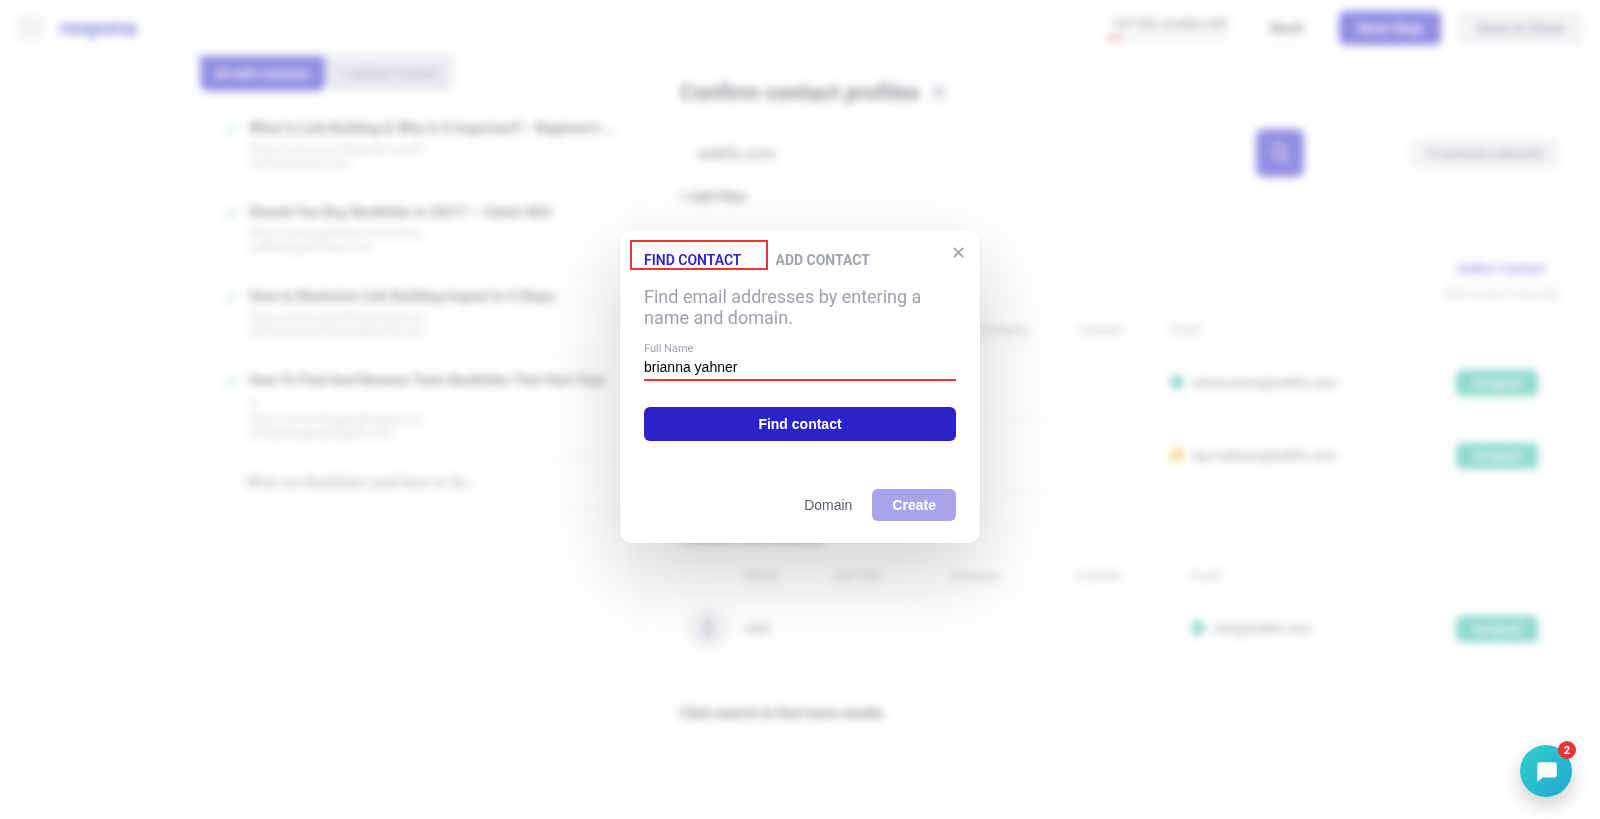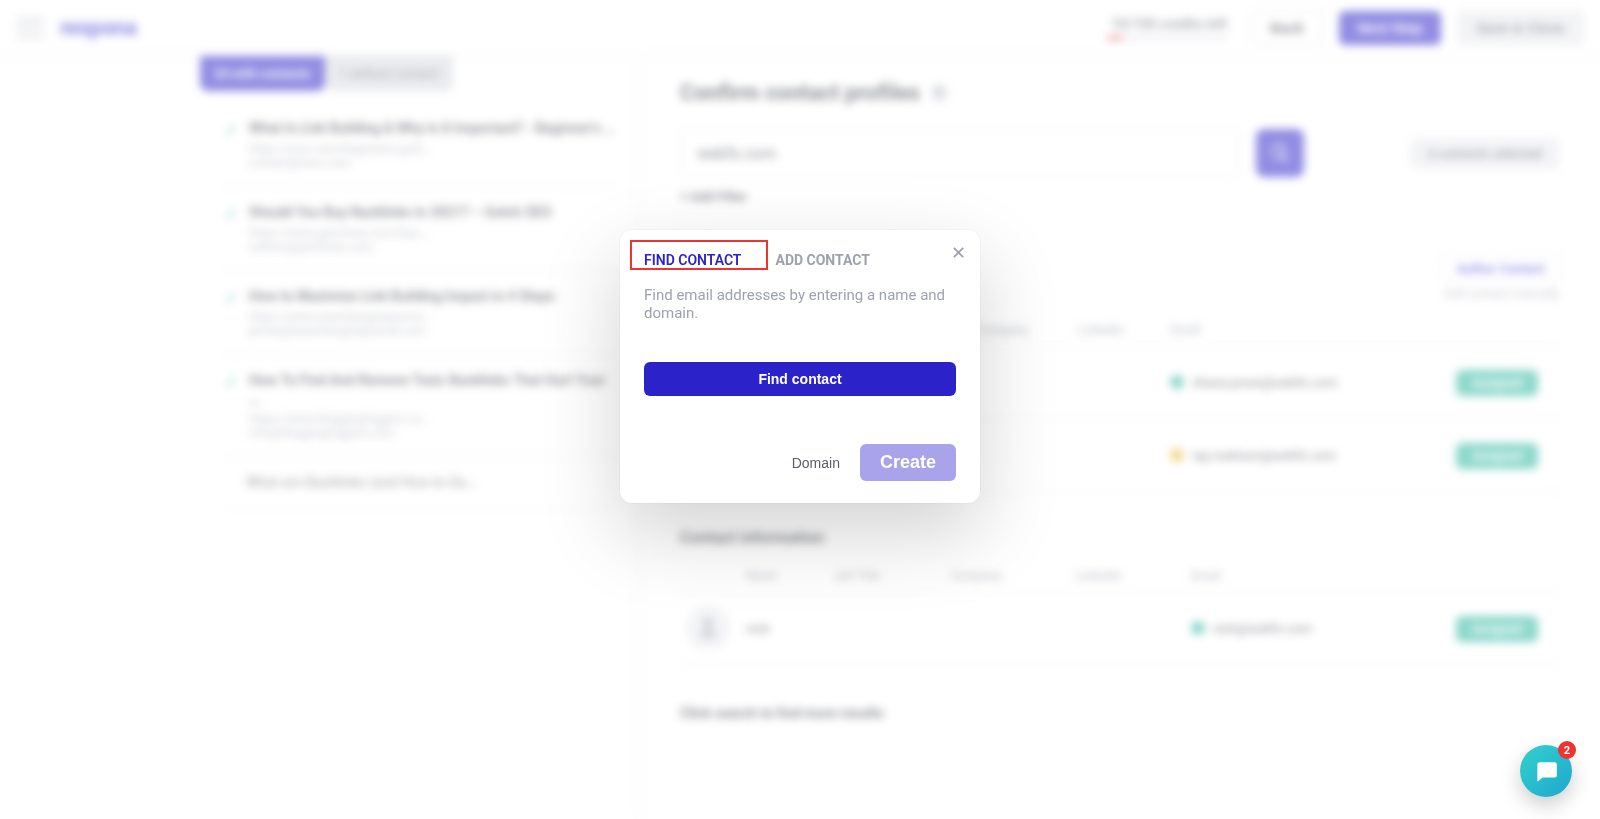--- a/index.html
+++ b/index.html
@@ -71,30 +71,30 @@
   .hinttext{font-size:14px;font-weight:700;margin-top:40px;}
 
   
   .overlay{position:absolute;inset:0;background:rgba(255,255,255,.4);display:flex;align-items:flex-start;justify-content:center;padding-top:230px;}
   .modal{width:360px;background:#fff;border-radius:12px;box-shadow:0 30px 80px rgba(0,0,0,.18),0 0 0 1px rgba(0,0,0,.02);padding:18px 24px 22px;position:relative;}
   .close{position:absolute;top:14px;right:14px;color:var(--gray-500);font-size:18px;cursor:pointer;line-height:1;}
   .tabs{display:flex;gap:34px;}
   .tab{font-size:14px;color:var(--gray-500);font-weight:700;padding:4px 0;cursor:pointer;}
   .tab.active{color:var(--blue);font-weight:600;}
   .redbox{border:2px solid #e33;position:absolute;left:10px;top:10px;width:138px;height:30px;pointer-events:none;}
-  .help{color:var(--gray-500);font-size:15px;margin:14px 0 14px;}
+  .help{color:var(--gray-500);font-size:18px;margin:14px 0 14px;}
   .fields{display:flex;gap:24px;}
   .field{flex:1;}
   .field label{display:block;font-size:11px;color:var(--gray-500);margin-bottom:2px;}
   .field input{width:100%;border:none;border-bottom:1px solid var(--gray-300);font-size:14px;padding:2px 0 4px;outline:none;color:var(--gray-900);}
   .field.name input{border-bottom:2px solid #e33;color:#000;}
   .findbtn{margin-top:26px;width:100%;height:34px;border-radius:6px;background:var(--blue);color:#fff;font-weight:600;font-size:14px;border:none;cursor:pointer;}
   .footer{display:flex;justify-content:flex-end;gap:14px;margin-top:48px;align-items:center;}
   .cancel{background:none;border:none;color:var(--gray-700);font-size:14px;cursor:pointer;font-weight:500;}
-  .create{background:#a8a3ea;color:#fff;border:none;padding:8px 20px;border-radius:6px;font-weight:600;font-size:18px;cursor:pointer;}
+  .create{background:#a8a3ea;color:#fff;border:none;padding:8px 20px;border-radius:6px;font-weight:600;font-size:14px;cursor:pointer;}
 
   
   .chat{position:absolute;bottom:22px;right:28px;width:52px;height:52px;border-radius:50%;background:linear-gradient(135deg,#33d1cc,#1fa7d0);display:flex;align-items:center;justify-content:center;box-shadow:0 8px 20px rgba(0,0,0,.2);}
   .chat svg{width:26px;height:26px;fill:#fff;}
   .chat .badgec{position:absolute;top:-4px;right:-4px;width:18px;height:18px;border-radius:50%;background:#e33;color:#fff;font-size:11px;font-weight:700;display:flex;align-items:center;justify-content:center;}
 </style>
 </head>
 <body>
 <div class="app">
 
@@ -286,20 +286,24 @@
 <div class="overlay">
   <div class="modal">
     <span class="close">✕</span>
     <div class="redbox"></div>
     <div class="tabs" style="position:relative;">
       <div class="tab active">FIND CONTACT</div>
       <div class="tab">ADD CONTACT</div>
     </div>
     <div class="help">Find email addresses by entering a name and domain.</div>
     <div class="fields">
+      <div class="field name">
+        <label>Full Name</label>
+        <input type="text" value="brianna yahner" style="">
+      </div>
     </div>
     <button class="findbtn">Find contact</button>
     <div class="footer">
       <button class="cancel">Domain</button>
       <button class="create">Create</button>
     </div>
   </div>
 </div>
 
 <div class="chat">

